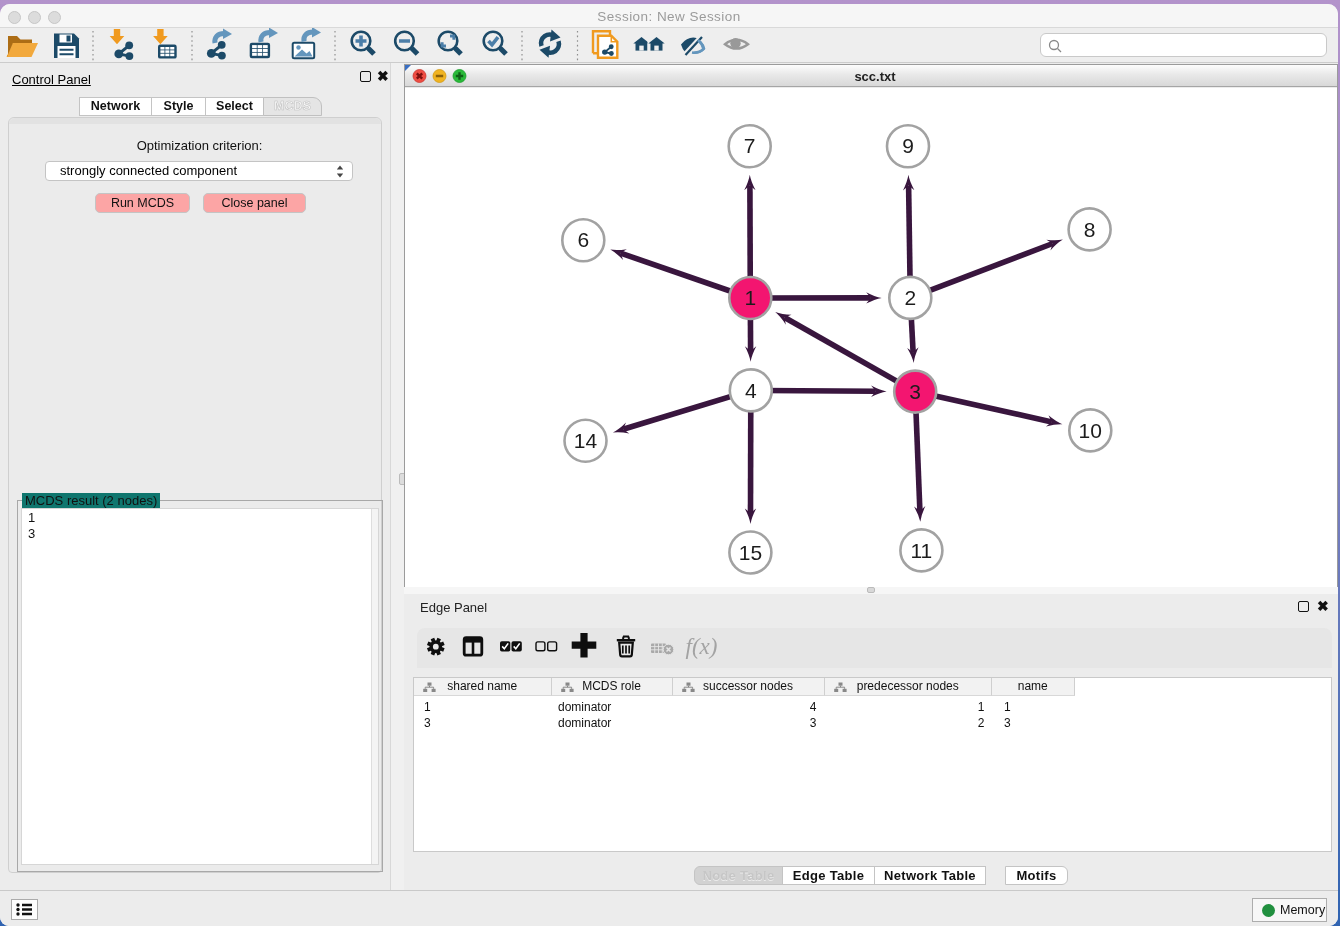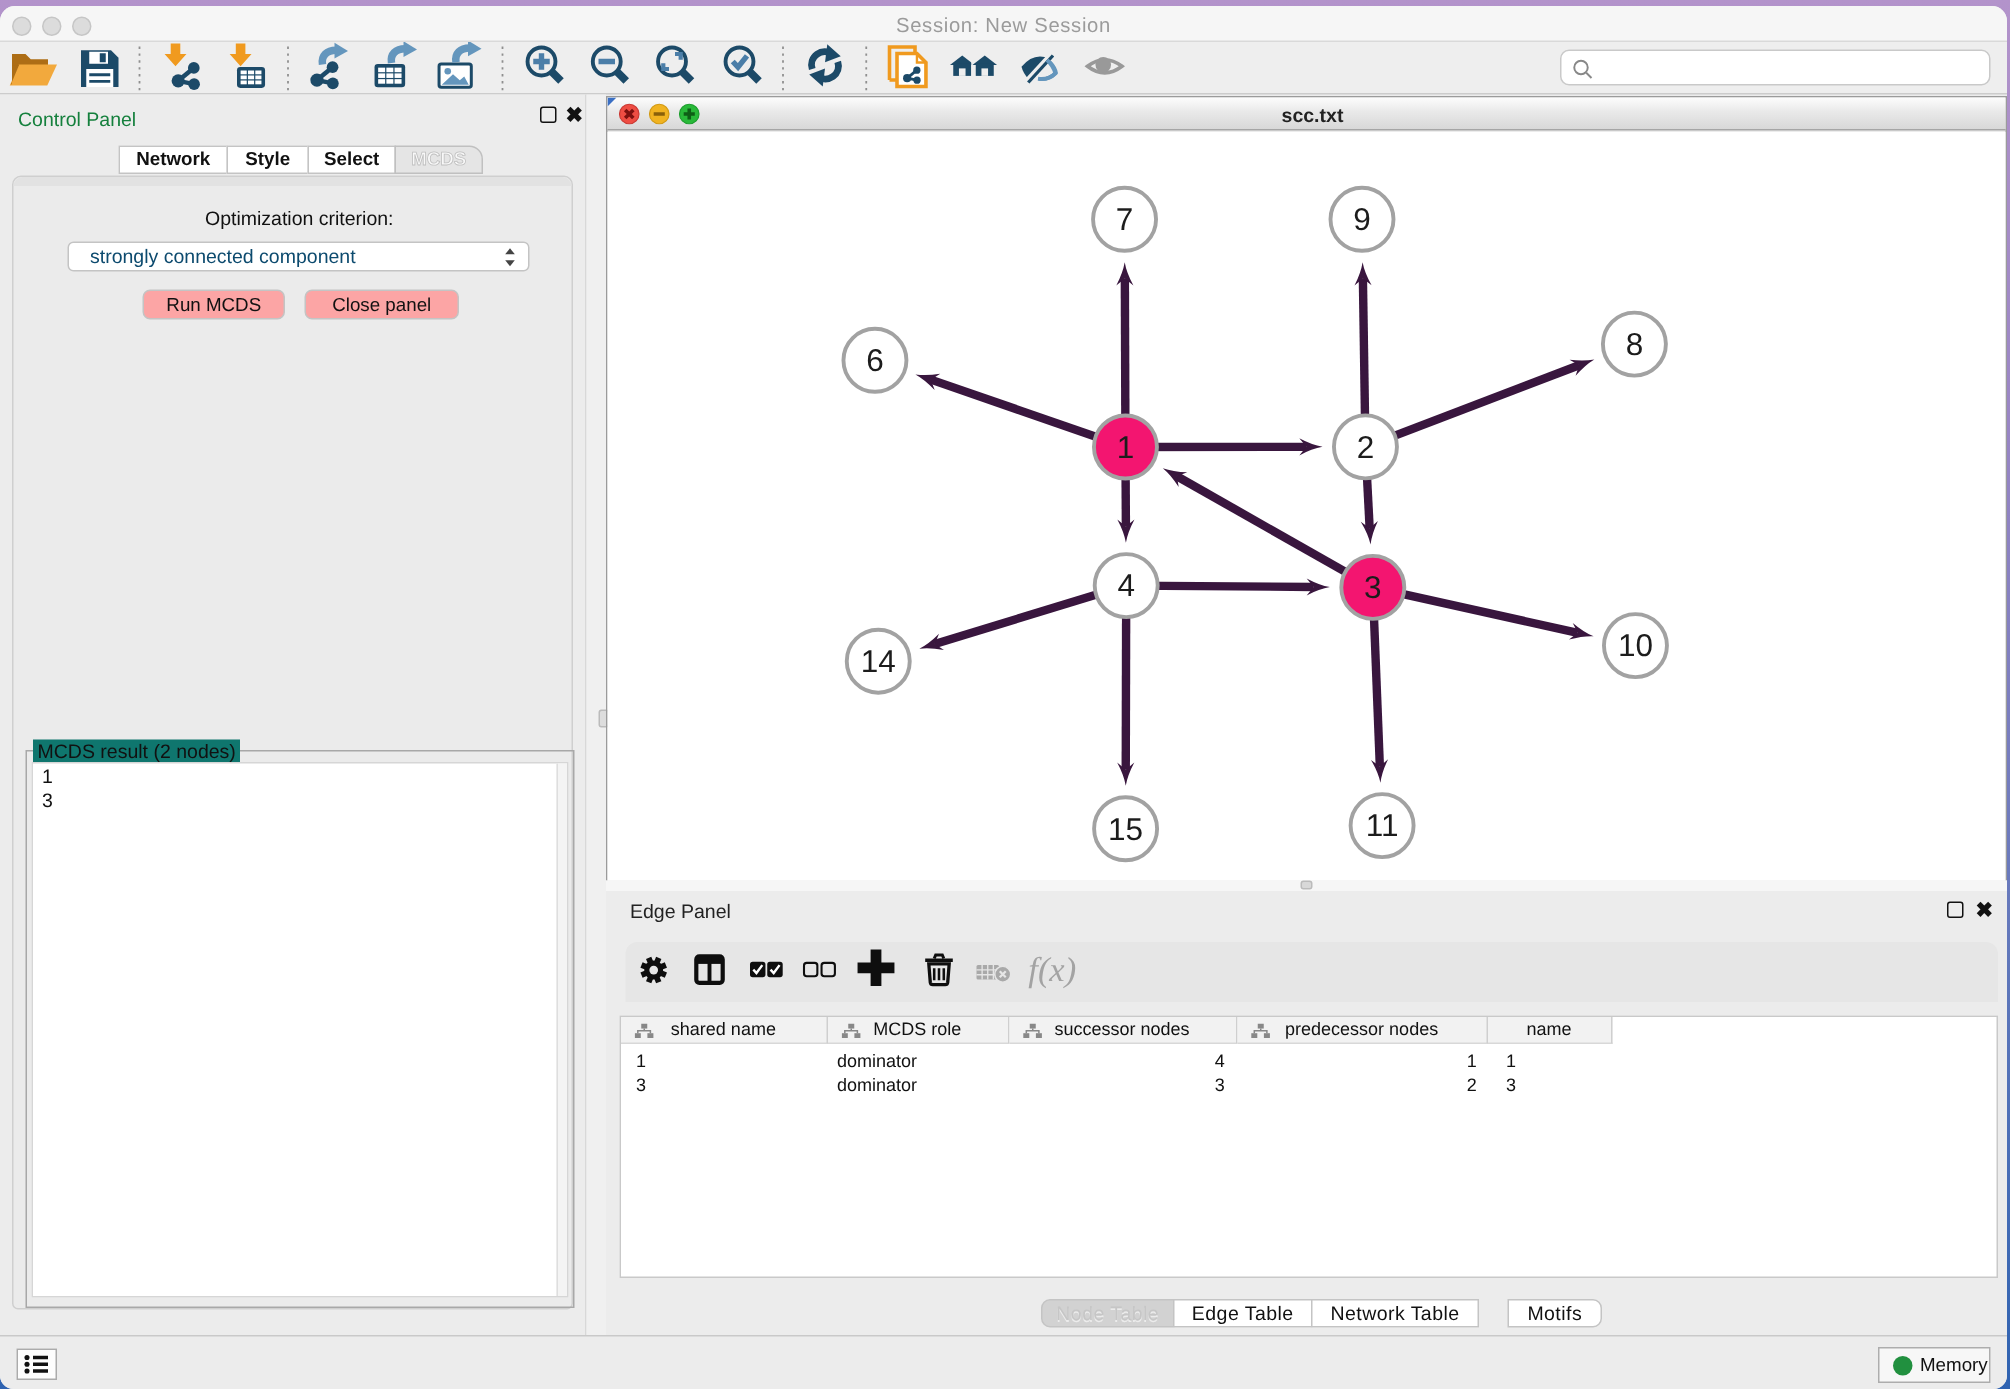--- a/index.html
+++ b/index.html
@@ -11,30 +11,30 @@
 .tl { position:absolute; top:7px; width:13px; height:13px; border-radius:50%; background:#dcdcdc; border:1px solid #c6c6c6; }
 #titlebar .t1{left:8px;} #titlebar .t2{left:28px;} #titlebar .t3{left:48px;}
 #title { position:absolute; top:5px; left:0; right:0; text-align:center; color:#9b9b9b; font-size:13.5px; letter-spacing:0.45px; }
 
 #toolbar { position:absolute; left:0; top:24px; right:0; height:35px; background:#eeeeee; border-bottom:1px solid #cccccc; }
 #search { position:absolute; right:11px; top:5px; width:287px; height:24px; background:#fff; border:1px solid #c9c9c9; border-radius:6px; }
 #search svg { position:absolute; left:6px; top:4px; }
 
 #cp { position:absolute; left:0; top:59px; width:391px; bottom:36px; background:#ececec; border-right:1px solid #d8d8d8; }
 #cphead { position:absolute; top:0; left:0; right:0; height:28px; }
-#cphead .lbl { position:absolute; left:12px; top:9px; font-size:13px; color:#15803d; }
+#cphead .lbl { position:absolute; left:12px; top:9px; font-size:13px; color:#000000;text-decoration:underline; }
 .fl-btn { position:absolute; top:8px; width:11px; height:11px; border:1.5px solid #111; border-radius:2px; }
 .x-btn { position:absolute; top:5px; font-size:14px; font-weight:bold; color:#111; }
 
 .tab { position:absolute; top:34px; height:19px; background:#fff; border:1px solid #c4c4c4; font-size:12.5px; font-weight:bold; color:#111; text-align:center; line-height:17px; }
 .tab.sel { background:#e5e5e5; color:#f8f8f8; -webkit-text-stroke:0.55px #bfbfbf; border-radius:0 9px 0 0; border-color:#c0c0c0; }
 #cpbody { position:absolute; left:8px; right:8px; top:54px; height:756px; background:#ebebeb; border:1px solid #cfcfcf; border-radius:6px 6px 4px 4px; }
 #cpbody .strip { position:absolute; left:0; right:0; top:0; height:6px; background:#e2e2e2; border-radius:6px 6px 0 0; }
 #optlbl { position:absolute; top:20px; left:9px; right:0; text-align:center; font-size:13px; color:#111; }
-#dropdown { position:absolute; left:36px; right:28px; top:43px; height:20px; background:#fff; border:1px solid #c4c4c4; border-radius:4px; font-size:13px; color:#0c4a6e; line-height:18px; padding-left:14px; }
+#dropdown { position:absolute; left:36px; right:28px; top:43px; height:20px; background:#fff; border:1px solid #c4c4c4; border-radius:4px; font-size:13px; color:#000000; line-height:18px; padding-left:14px; }
 #dropdown .chev { position:absolute; right:8px; top:3px; }
 .pbtn { position:absolute; top:75px; height:20px; background:#fca5a5; border:1px solid #c4c4c4; border-radius:5px; font-size:12.5px; font-weight:normal; color:#111; text-align:center; line-height:18px; }
 
 #fld { position:absolute; left:8px; top:382px; width:366px; height:372px; border:1px solid #a8a8a8; }
 #fldlegend { position:absolute; left:4px; top:-8px; background:#0f766e; padding:0 3px; font-size:13px; color:#111; }
 #fldtext { position:absolute; left:3px; top:7px; right:3px; bottom:6px; background:#fff; border:1px solid #d6d6d6; font-size:13px; color:#111; padding:1px 0 0 6px; line-height:16px; }
 #fldtext .sb { position:absolute; right:0px; top:0px; bottom:0px; width:7px; background:#f4f4f4; border-left:1px solid #dedede; }
 #vdiv { position:absolute; left:391px; top:59px; width:13px; bottom:36px; background:#f0f0f0; }
 #vdiv::after { content:""; position:absolute; left:8px; top:410px; width:5px; height:10px; background:#ddd; border:1px solid #bbb; border-radius:2px; }
 
@@ -48,21 +48,21 @@
 
 #tp { position:absolute; left:404px; top:590px; width:936px; bottom:36px; background:#ececec; }
 #tp .lbl { position:absolute; left:16px; top:6px; font-size:13px; color:#222; }
 #tptoolbar { position:absolute; left:13px; right:8px; top:34px; height:40px; background:#e6e6e6; border-radius:8px 8px 0 0; }
 #tptable { position:absolute; left:9px; right:8px; top:83px; height:175px; background:#fff; border:1px solid #c9c9c9; }
 #thead { position:absolute; left:0; top:0; height:18px; font-size:12px; color:#111; }
 .th { position:absolute; top:0; height:18px; background:#f2f2f2; border-right:1px solid #cfcfcf; border-bottom:1px solid #d8d8d8; text-align:center; line-height:17px; }
 .th .hico { position:absolute; left:9px; top:3px; }
 .td { position:absolute; font-size:12px; color:#111; }
 
-.btab { position:absolute; top:272px; height:19px; background:#fff; border:1px solid #c4c4c4; font-size:13px; letter-spacing:0.3px; font-weight:normal; color:#111; text-align:center; line-height:17px; }
+.btab { position:absolute; top:272px; height:19px; background:#fff; border:1px solid #c4c4c4; font-size:13px; letter-spacing:0.3px; font-weight:bold; color:#111; text-align:center; line-height:17px; }
 .btab.sel { background:#d2d2d2; color:#c6c6c6; text-shadow:0 1px 0 #ececec; border-radius:6px 0 0 6px; }
 
 #status { position:absolute; left:0; right:0; bottom:0; height:36px; background:#ececec; border-top:1px solid #c9c9c9; }
 #listbtn { position:absolute; left:11px; top:8px; width:27px; height:21px; background:#fdfdfd; border:1px solid #ababab; }
 #membtn { position:absolute; right:11px; top:7px; width:75px; height:24px; background:#f7f7f7; border:1px solid #adadad; font-size:12.5px; color:#111; }
 #membtn .dot { position:absolute; left:9px; top:5px; width:13px; height:13px; border-radius:50%; background:#21903f; }
 #membtn .mtxt { position:absolute; left:27px; top:4px; }
 </style>
 </head>
 <body>

